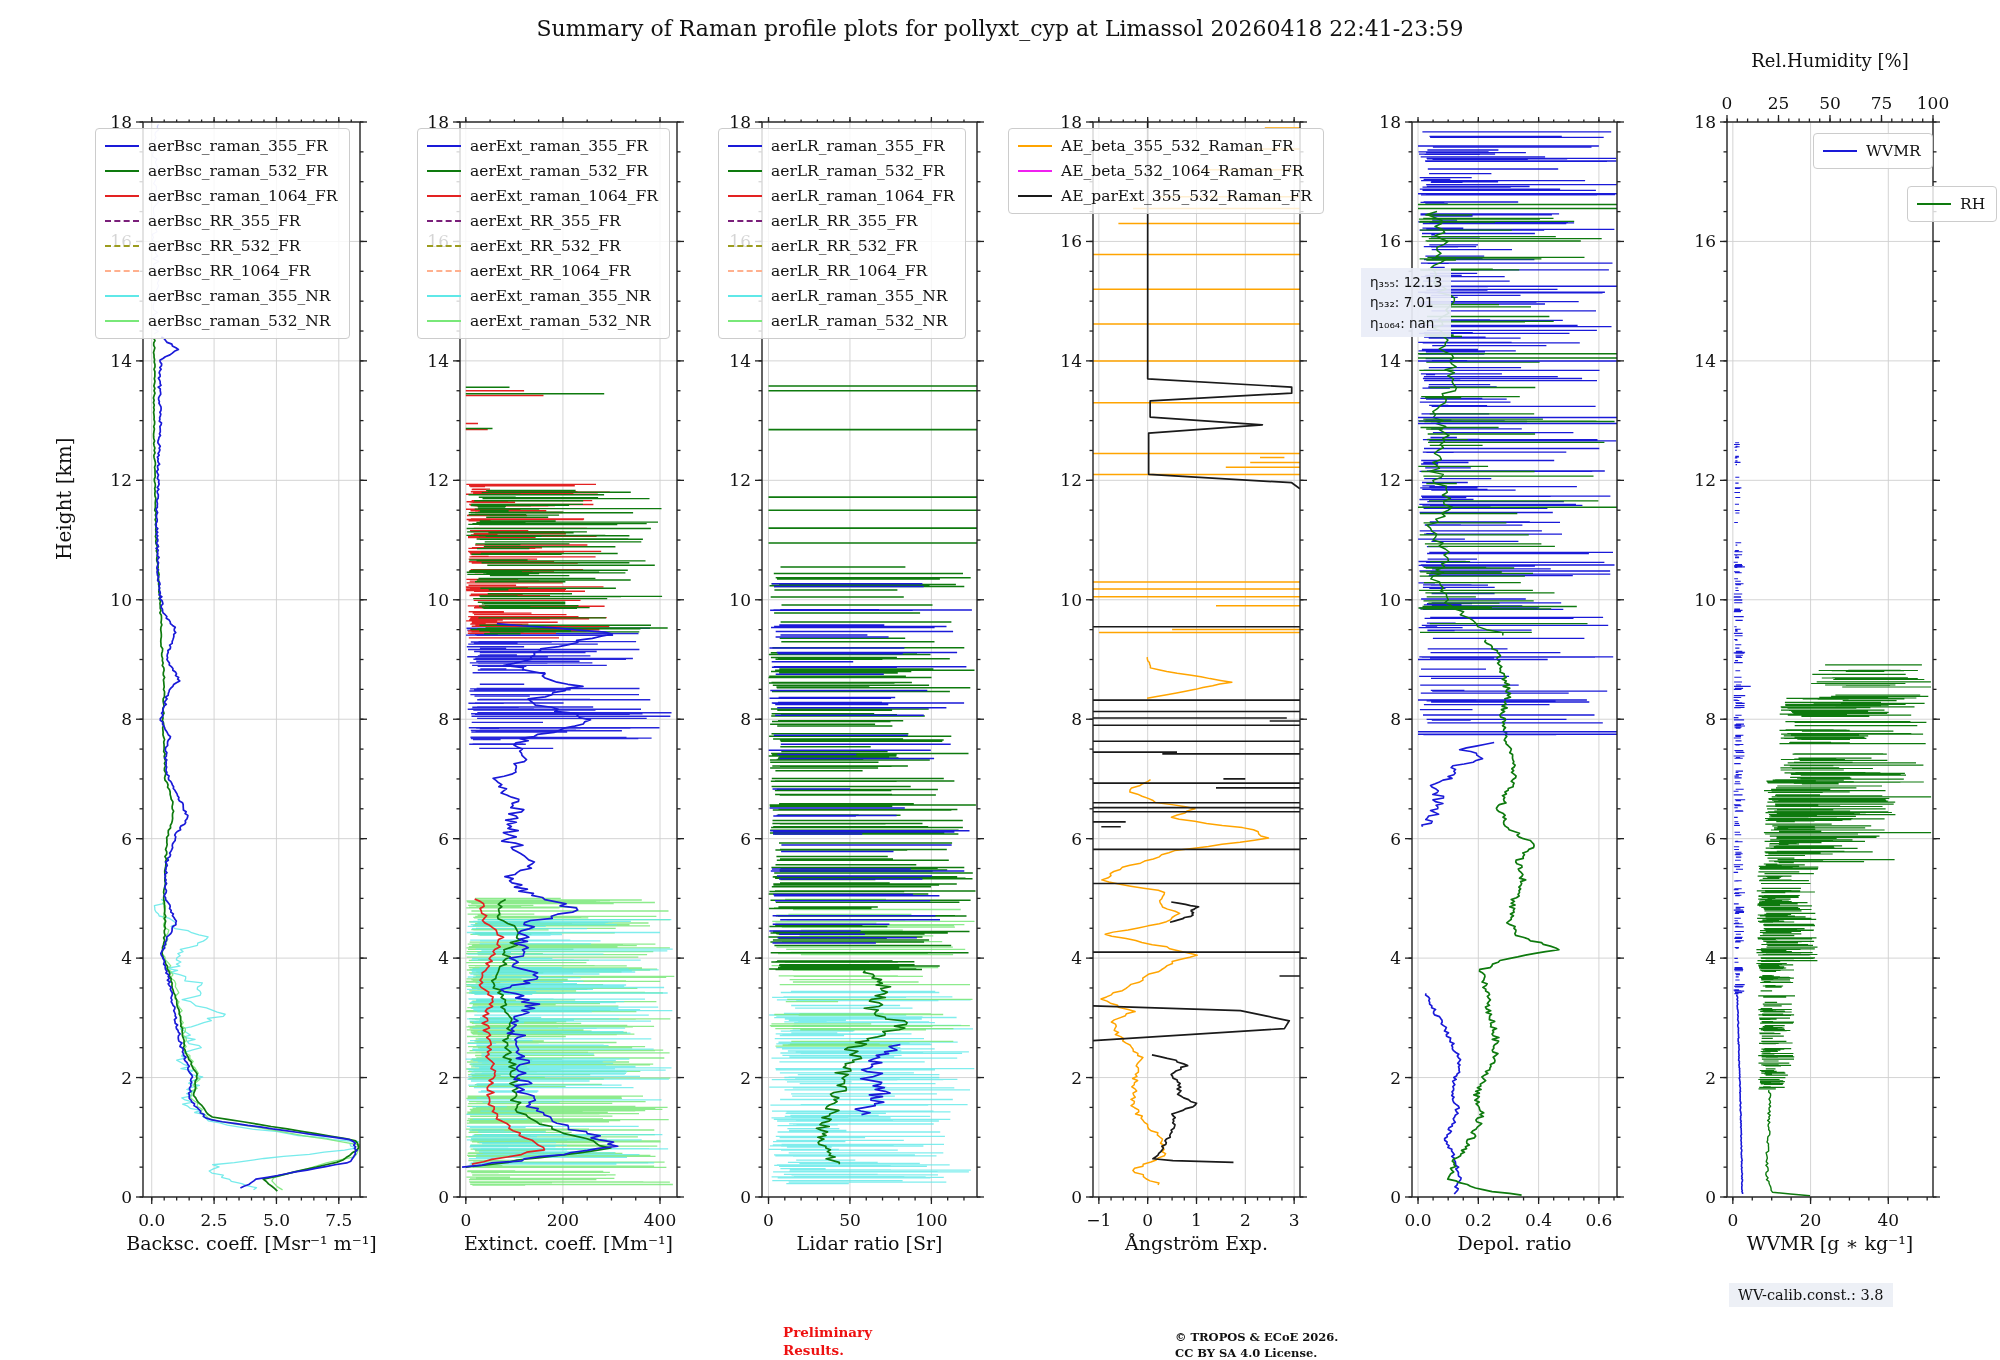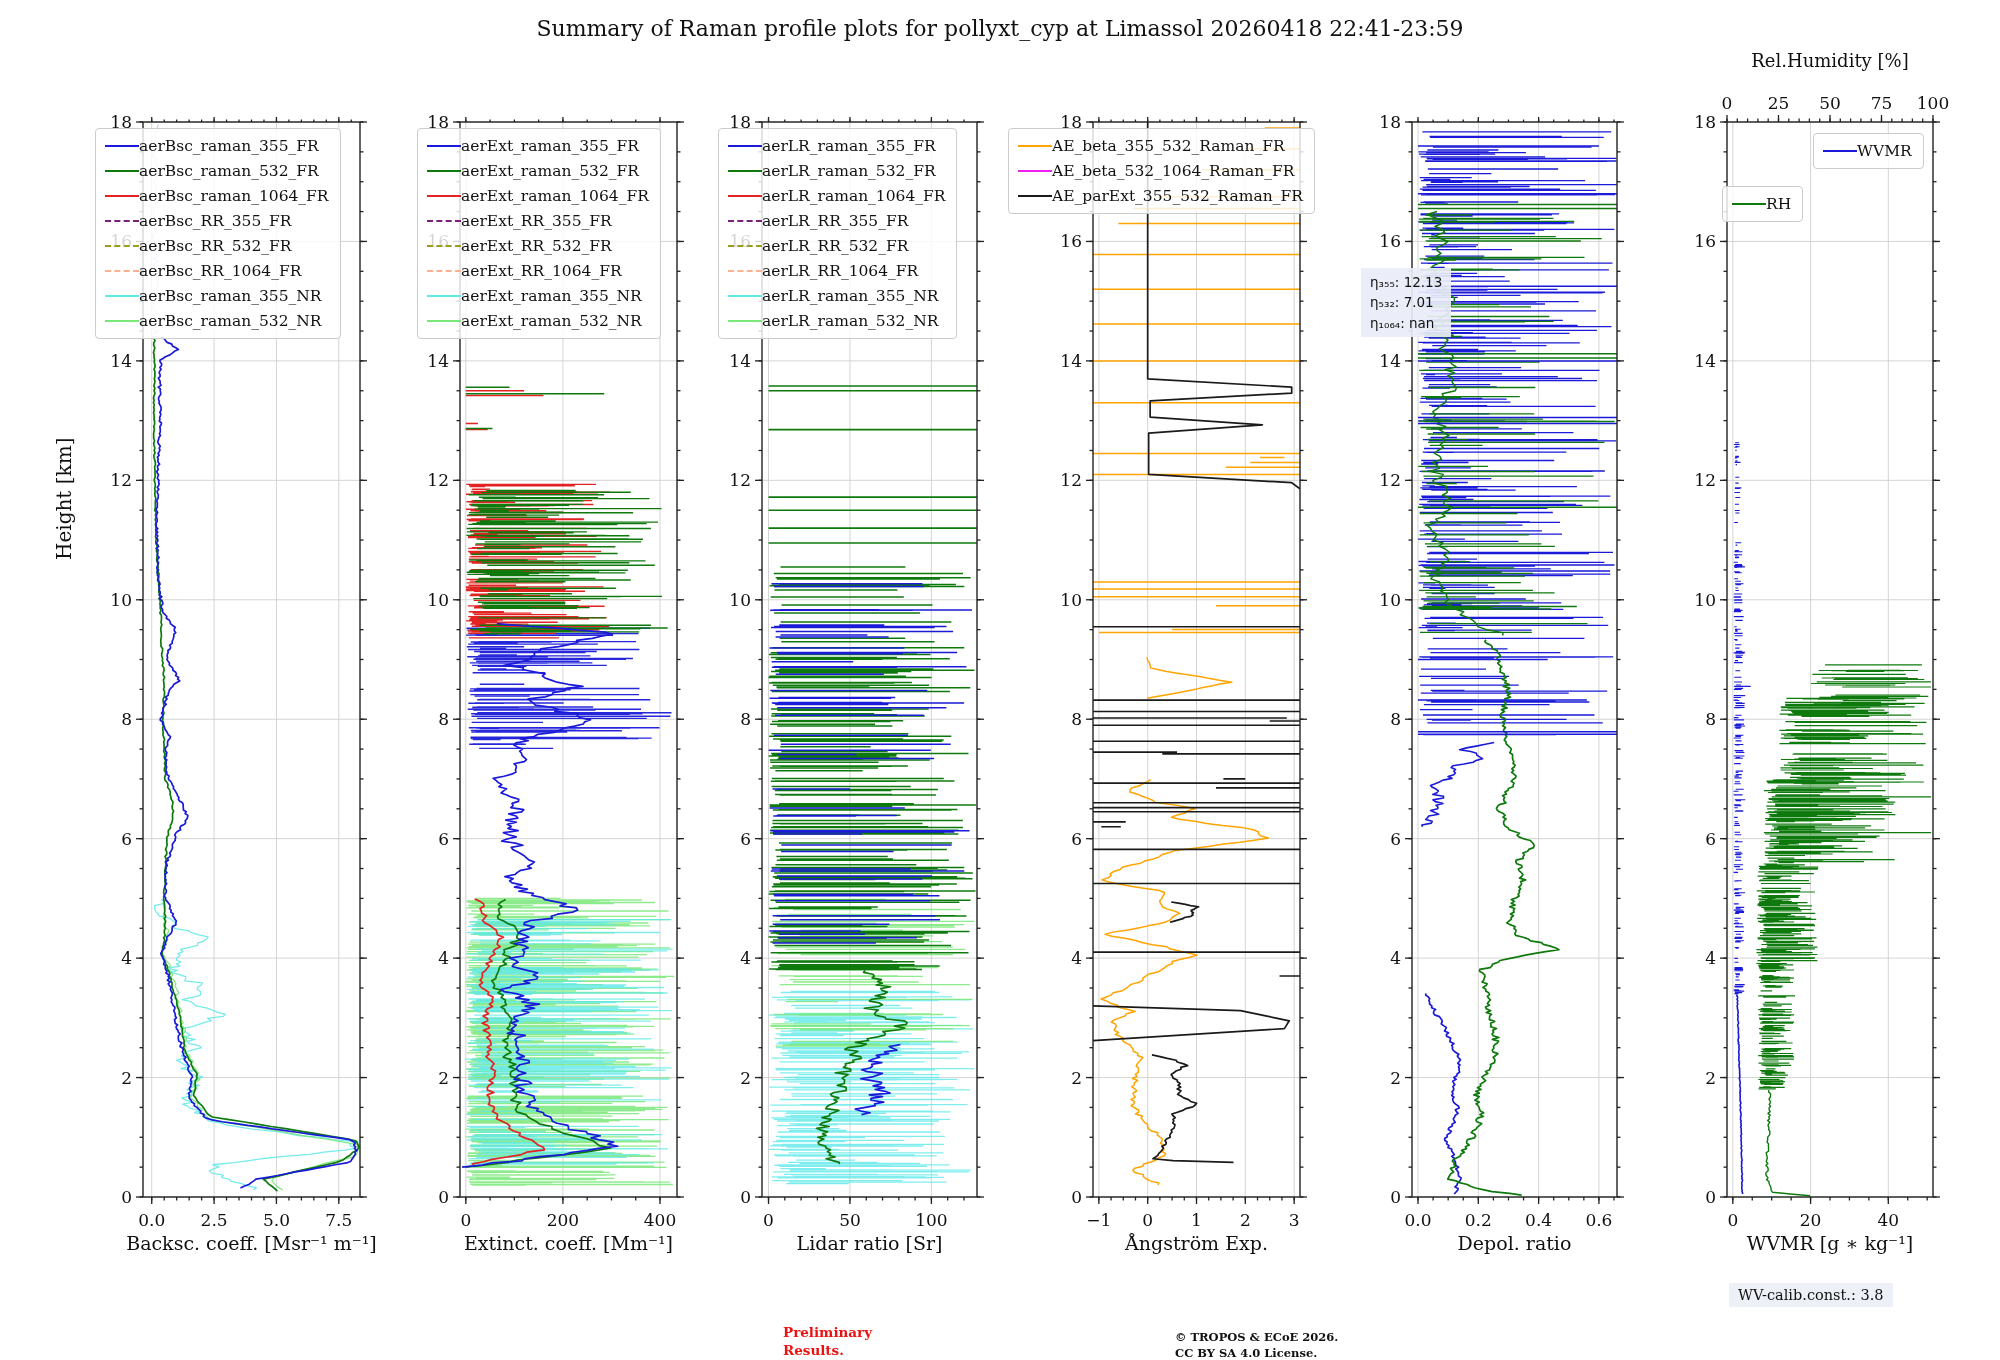--- a/index.html
+++ b/index.html
@@ -4,21 +4,21 @@
 <style>
   html,body{margin:0;padding:0;background:#ffffff;}
   .page{position:relative;width:2000px;height:1360px;background:#ffffff;overflow:hidden;
         font-family:"DejaVu Serif",serif;color:#111;}
   .title{position:absolute;top:16px;left:0;width:2000px;text-align:center;font-size:22px;}
   .ylabel{position:absolute;left:52px;top:560px;font-size:20px;transform:rotate(-90deg);transform-origin:left top;}
   .rhlabel{position:absolute;font-size:18px;text-align:center;}
   .xlabel{position:absolute;font-size:19px;text-align:center;white-space:nowrap;}
   .legend{position:absolute;background:rgba(255,255,255,0.82);border:1px solid #cccccc;border-radius:4px;
           padding:5px 11px 5px 9px;display:flex;flex-direction:column;gap:1px;z-index:6;}
-  .lrow{display:flex;align-items:center;font-size:15.5px;white-space:nowrap;line-height:1.55;}
+  .lrow{display:flex;align-items:center;gap:9px;font-size:15.5px;white-space:nowrap;line-height:1.55;}
   .lswatch{width:34px;height:0;border-top-width:2.4px;border-top-style:solid;flex:0 0 34px;}
   .notebox{position:absolute;background:#edf0f6;padding:5px 10px;font-size:15px;line-height:1.32;z-index:7;}
   .etabox{position:absolute;background:rgba(233,237,247,0.92);padding:4px 9px;font-size:13.5px;line-height:1.5;
           font-family:"DejaVu Sans",sans-serif;z-index:7;}
   .wvbox{position:absolute;background:#edf0f6;padding:4px 9px;font-size:14.5px;z-index:7;}
   .prelim{position:absolute;color:#ee1111;font-weight:bold;font-size:13.5px;line-height:1.3;}
   .copyr{position:absolute;color:#111;font-weight:bold;font-size:11.5px;line-height:1.35;}
   .ccbadge{position:absolute;width:262px;height:94px;background:#b5bcb5;border-radius:6px;z-index:7;}
   .ccstrip{position:absolute;left:0;bottom:0;width:262px;height:31px;background:#232323;border-radius:0 0 6px 6px;}
   .cclabel{position:absolute;color:#ffffff;font-weight:bold;font-size:21px;font-family:"DejaVu Sans",sans-serif;}
@@ -1261,19 +1261,19 @@
       </div>
     </div>
     <div class="xlabel" style="left: 1372px; top: 1232px; width: 285px;">Depol. ratio</div>
     <div class="xlabel" style="left: 1687px; top: 1232px; width: 286px;">WVMR [g ∗ kg⁻¹]</div>
     <div class="legend" style="left: 1813px; top: 133px;">
       <div class="lrow">
         <span class="lswatch" style="border-top-color: rgb(26, 26, 216);"></span>
         <span>WVMR</span>
       </div>
     </div>
-    <div class="legend" style="left: 1722px; top: 186px;">
+    <div class="legend" style="left: 1907px; top: 186px;">
       <div class="lrow">
         <span class="lswatch" style="border-top-color: rgb(14, 122, 14);"></span>
         <span>RH</span>
       </div>
     </div>
   </div>
 
 </body></html>

